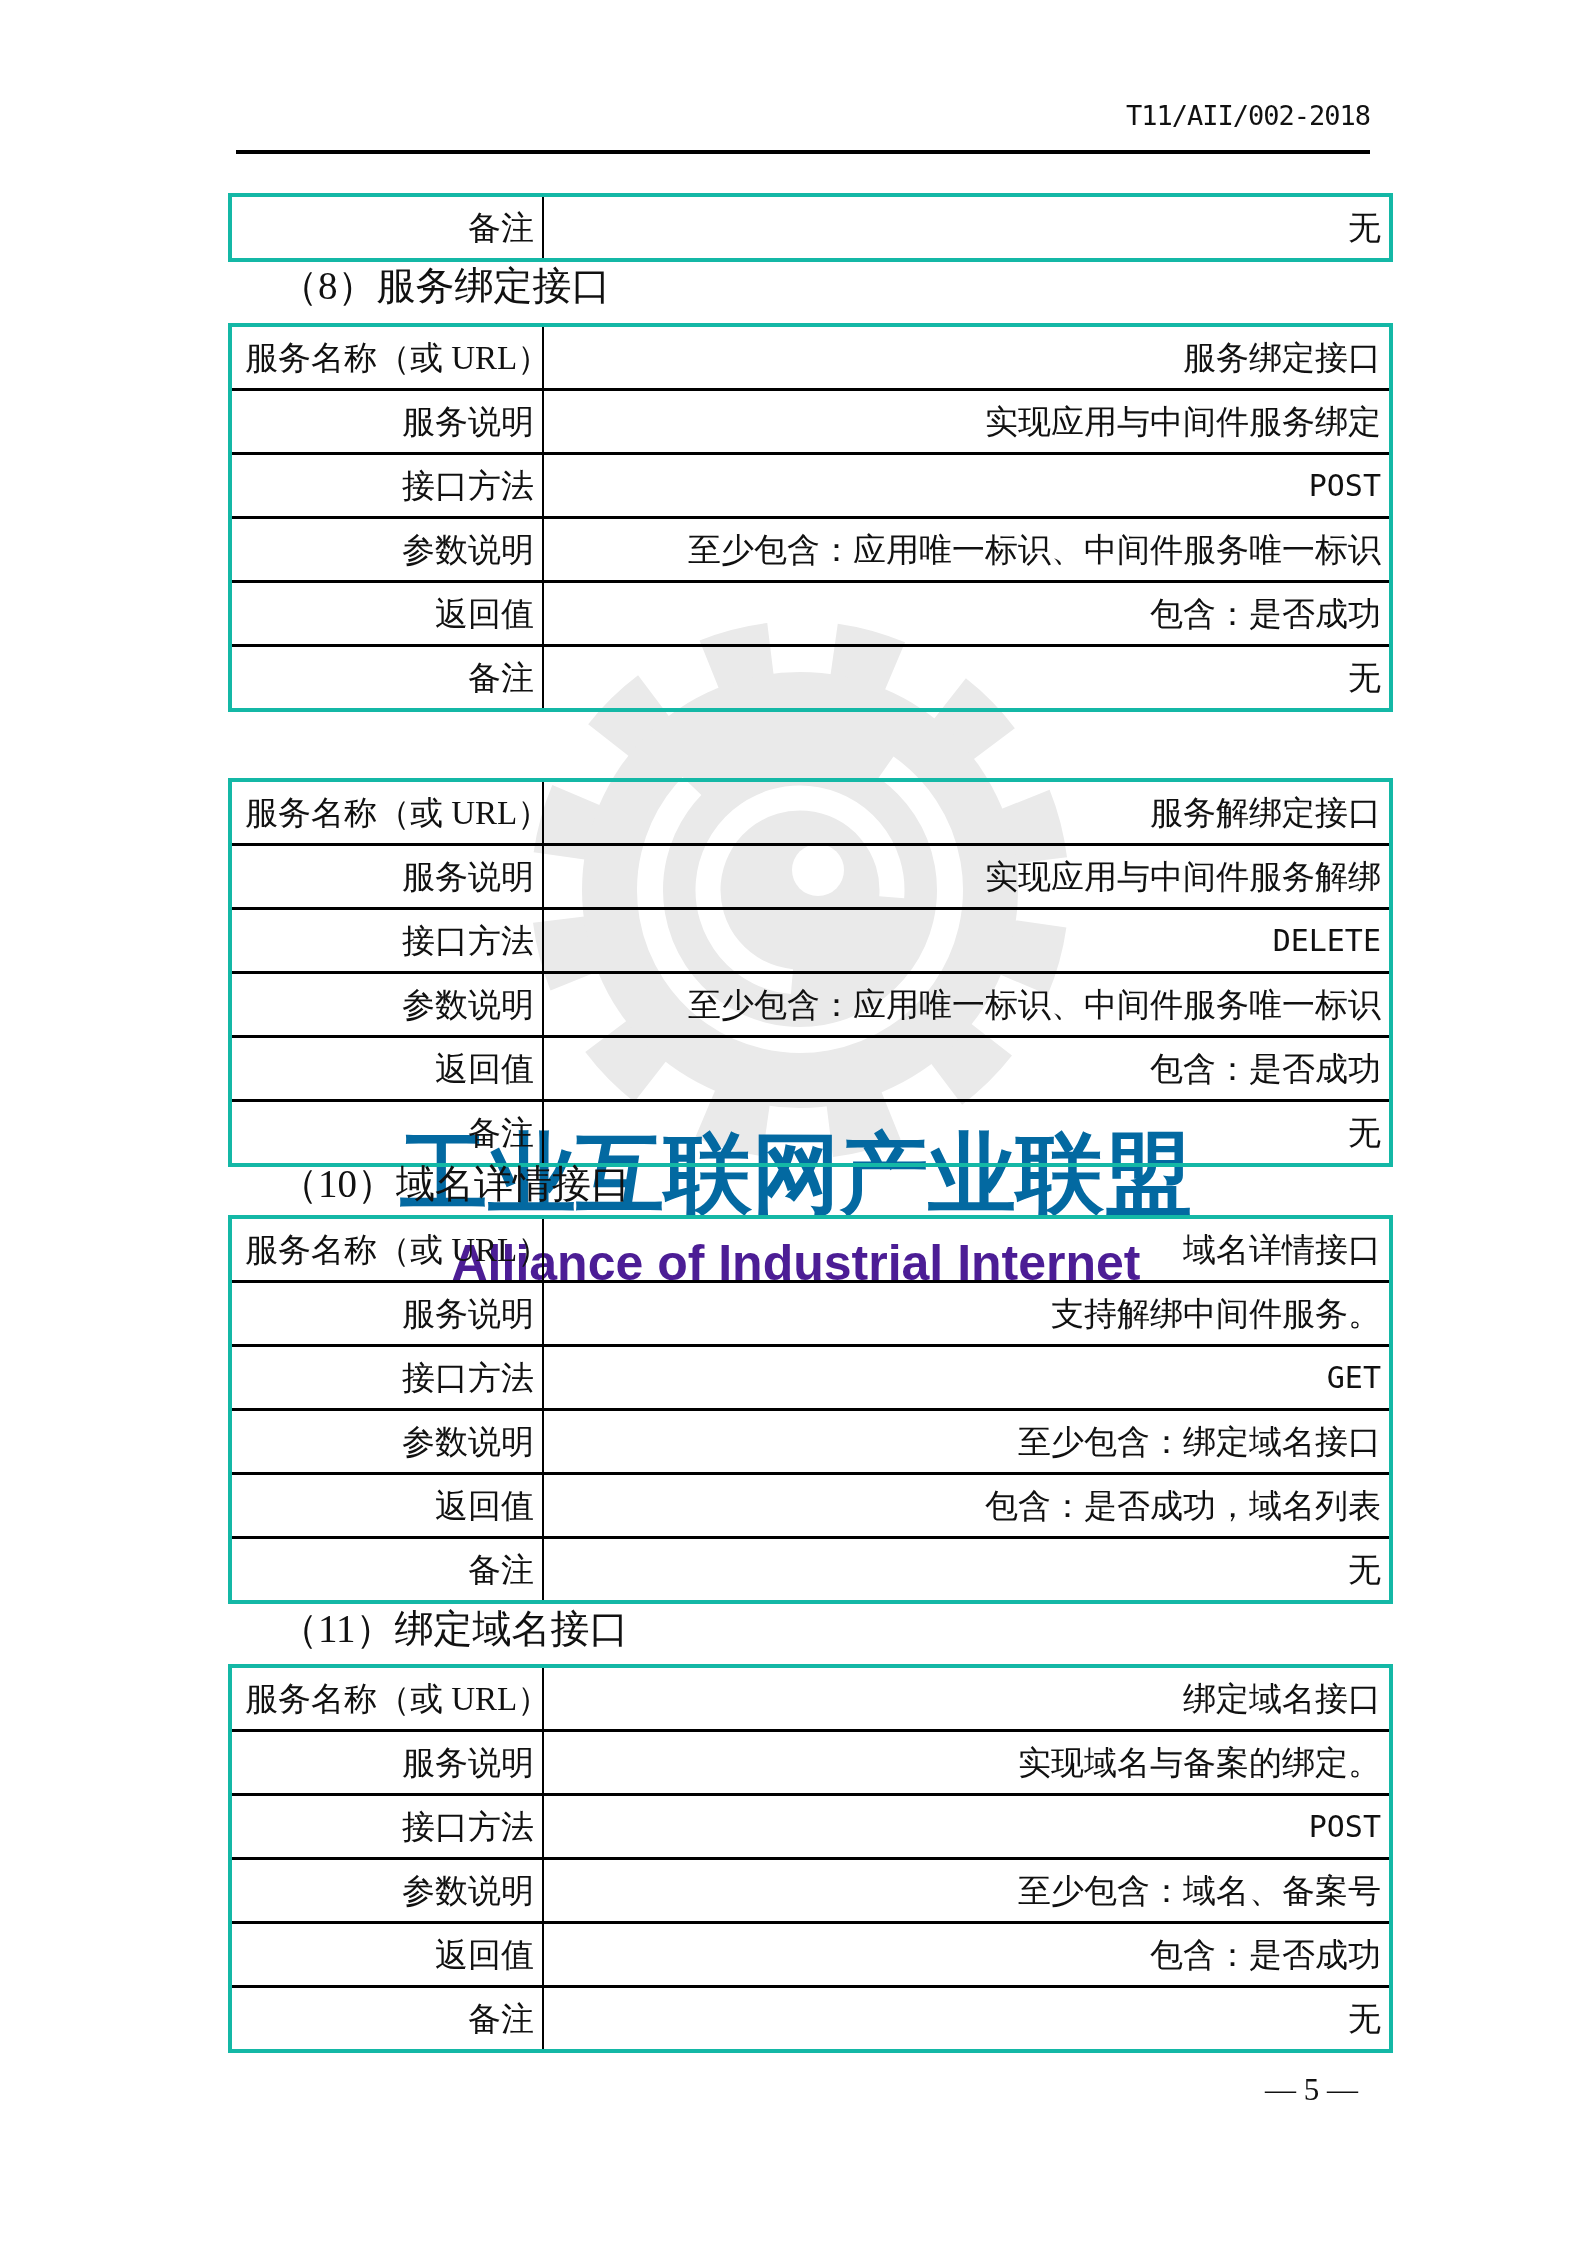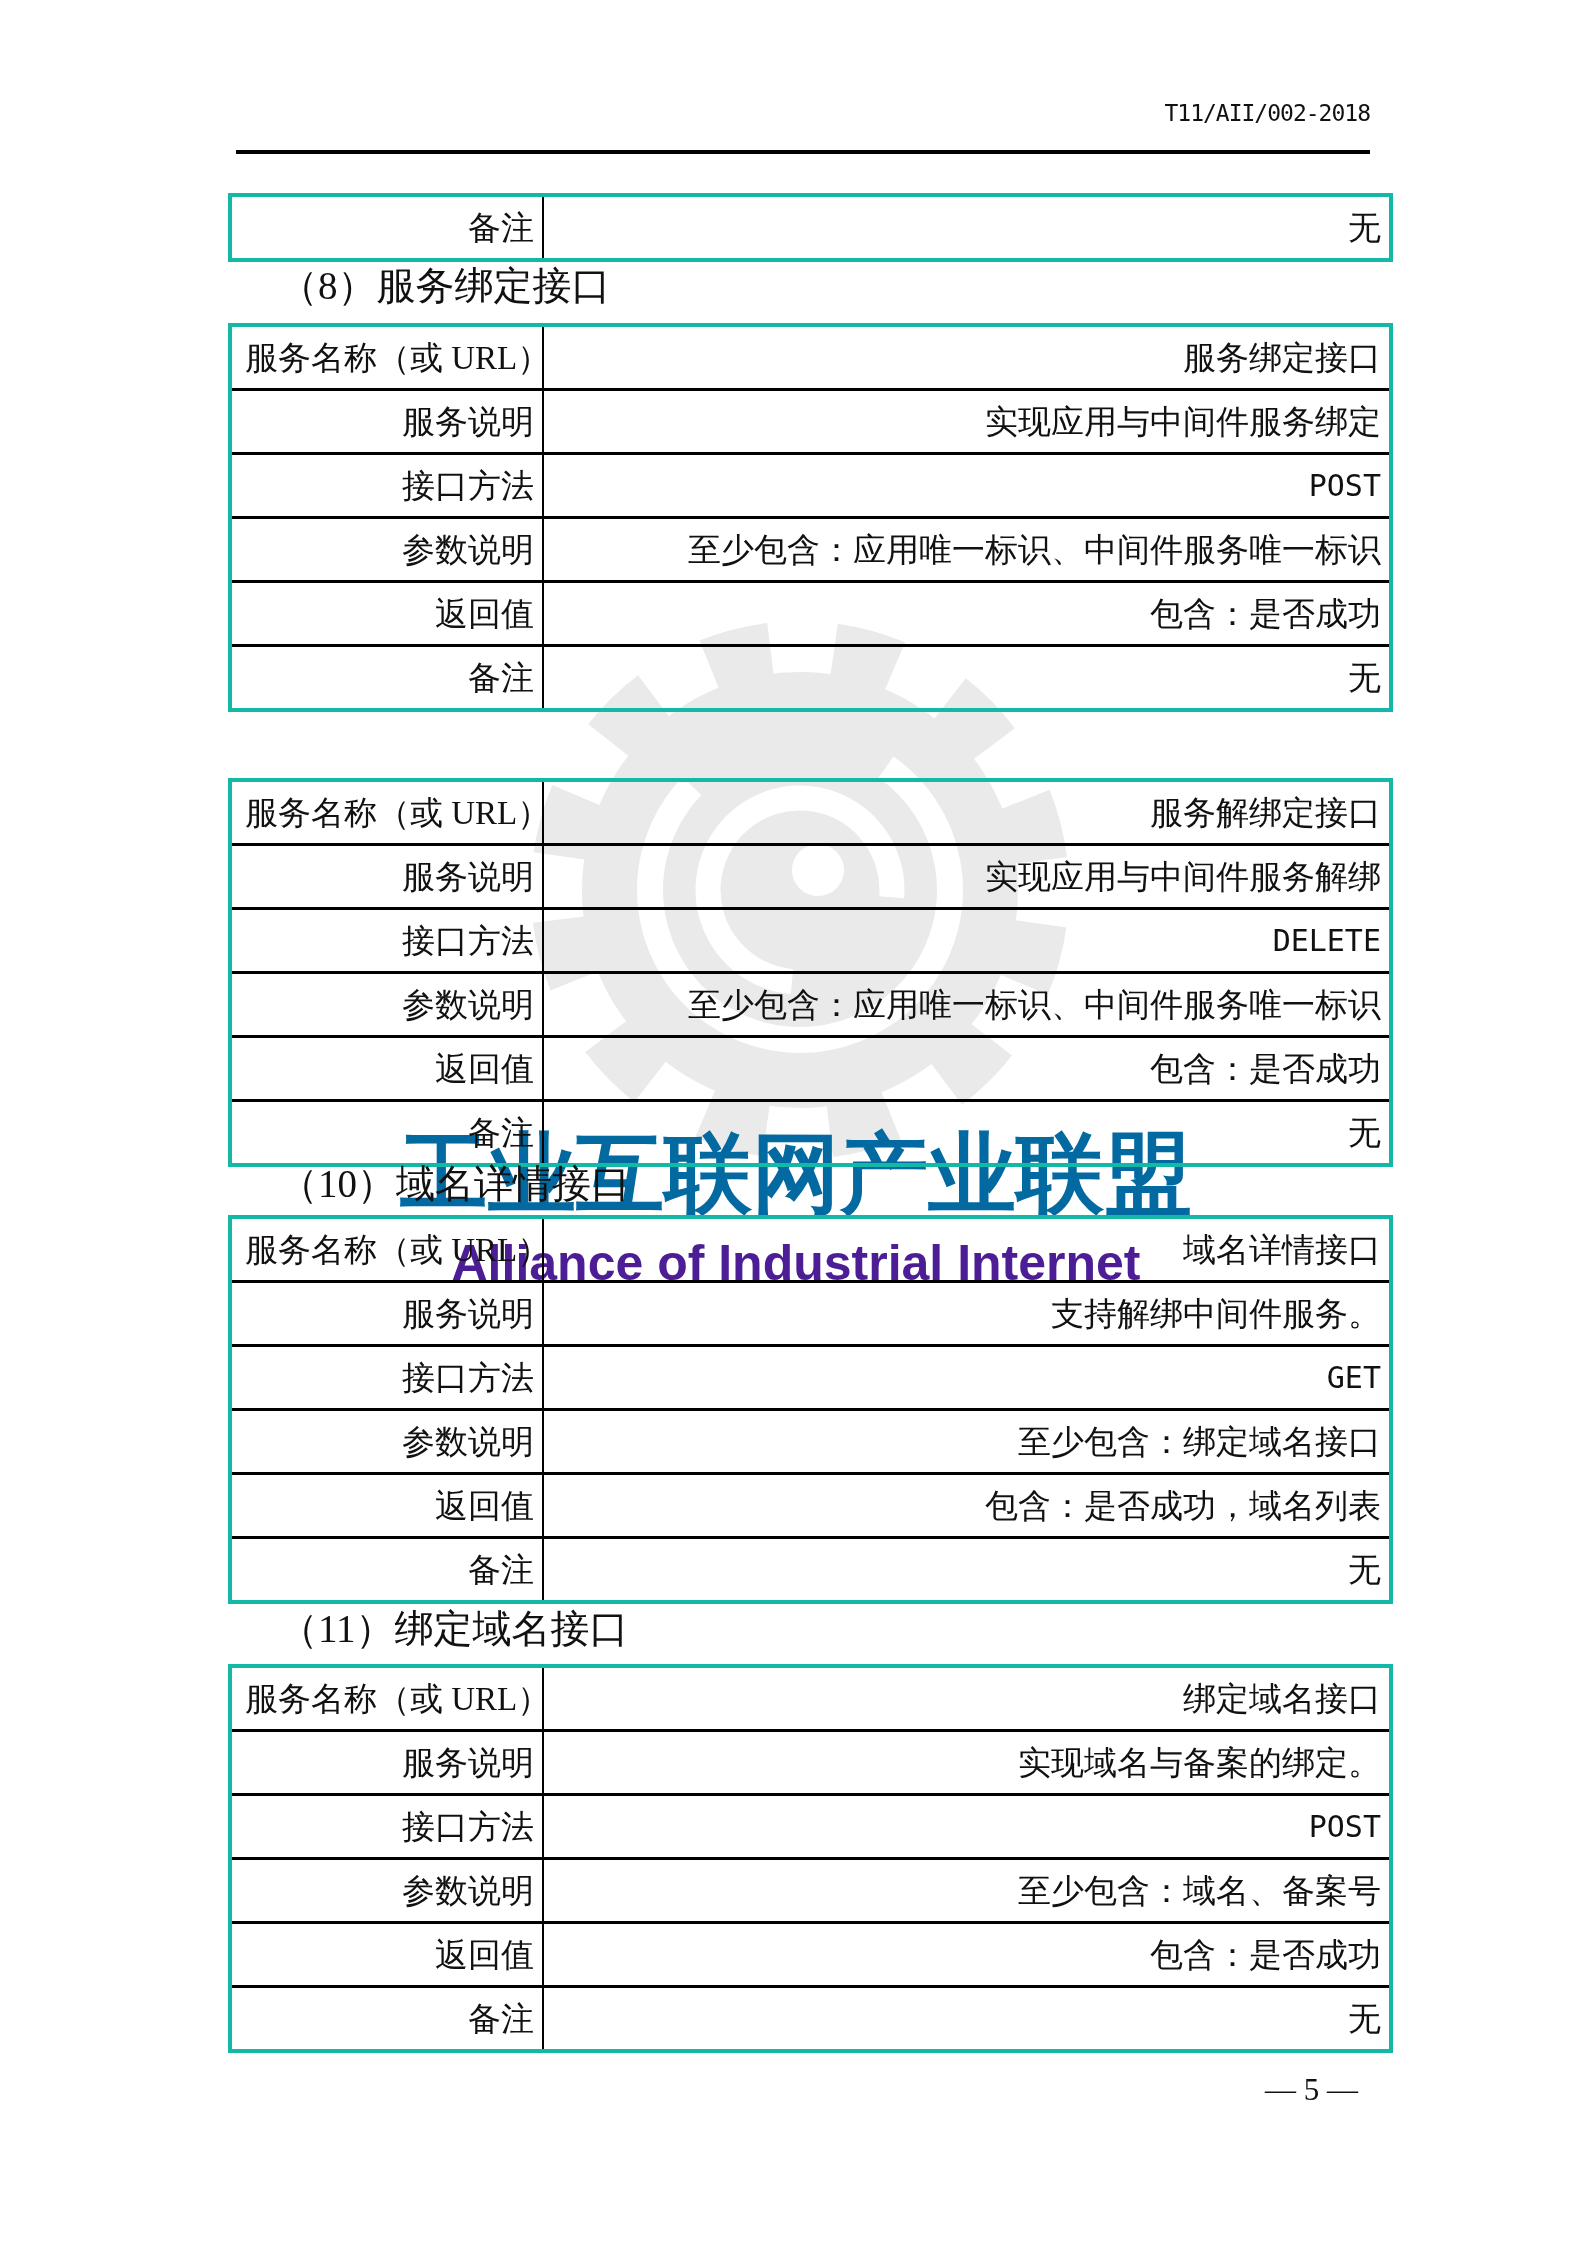--- a/index.html
+++ b/index.html
@@ -7,21 +7,21 @@
     width:1586px;height:2244px;position:relative;overflow:hidden;
     background:#ffffff;color:#111;
     font-family:"Liberation Serif","DejaVu Serif",serif;
   }
   .abs{position:absolute;}
 
   
   .header-code{
     top:100px;right:216px;
     font-family:"DejaVu Sans Mono","Liberation Mono",monospace;
-    font-size:23px;letter-spacing:-1px;white-space:nowrap;
+    font-size:27px;letter-spacing:-1px;white-space:nowrap;
   }
   .rule{top:150px;left:236px;width:1134px;height:4px;background:#000;}
 
   
   .heading{
     left:279px;font-size:39px;line-height:40px;white-space:nowrap;
   }
   #h8 {top:266px;}
   #h9 {top:722px;}
   #h10{top:1164px;}

